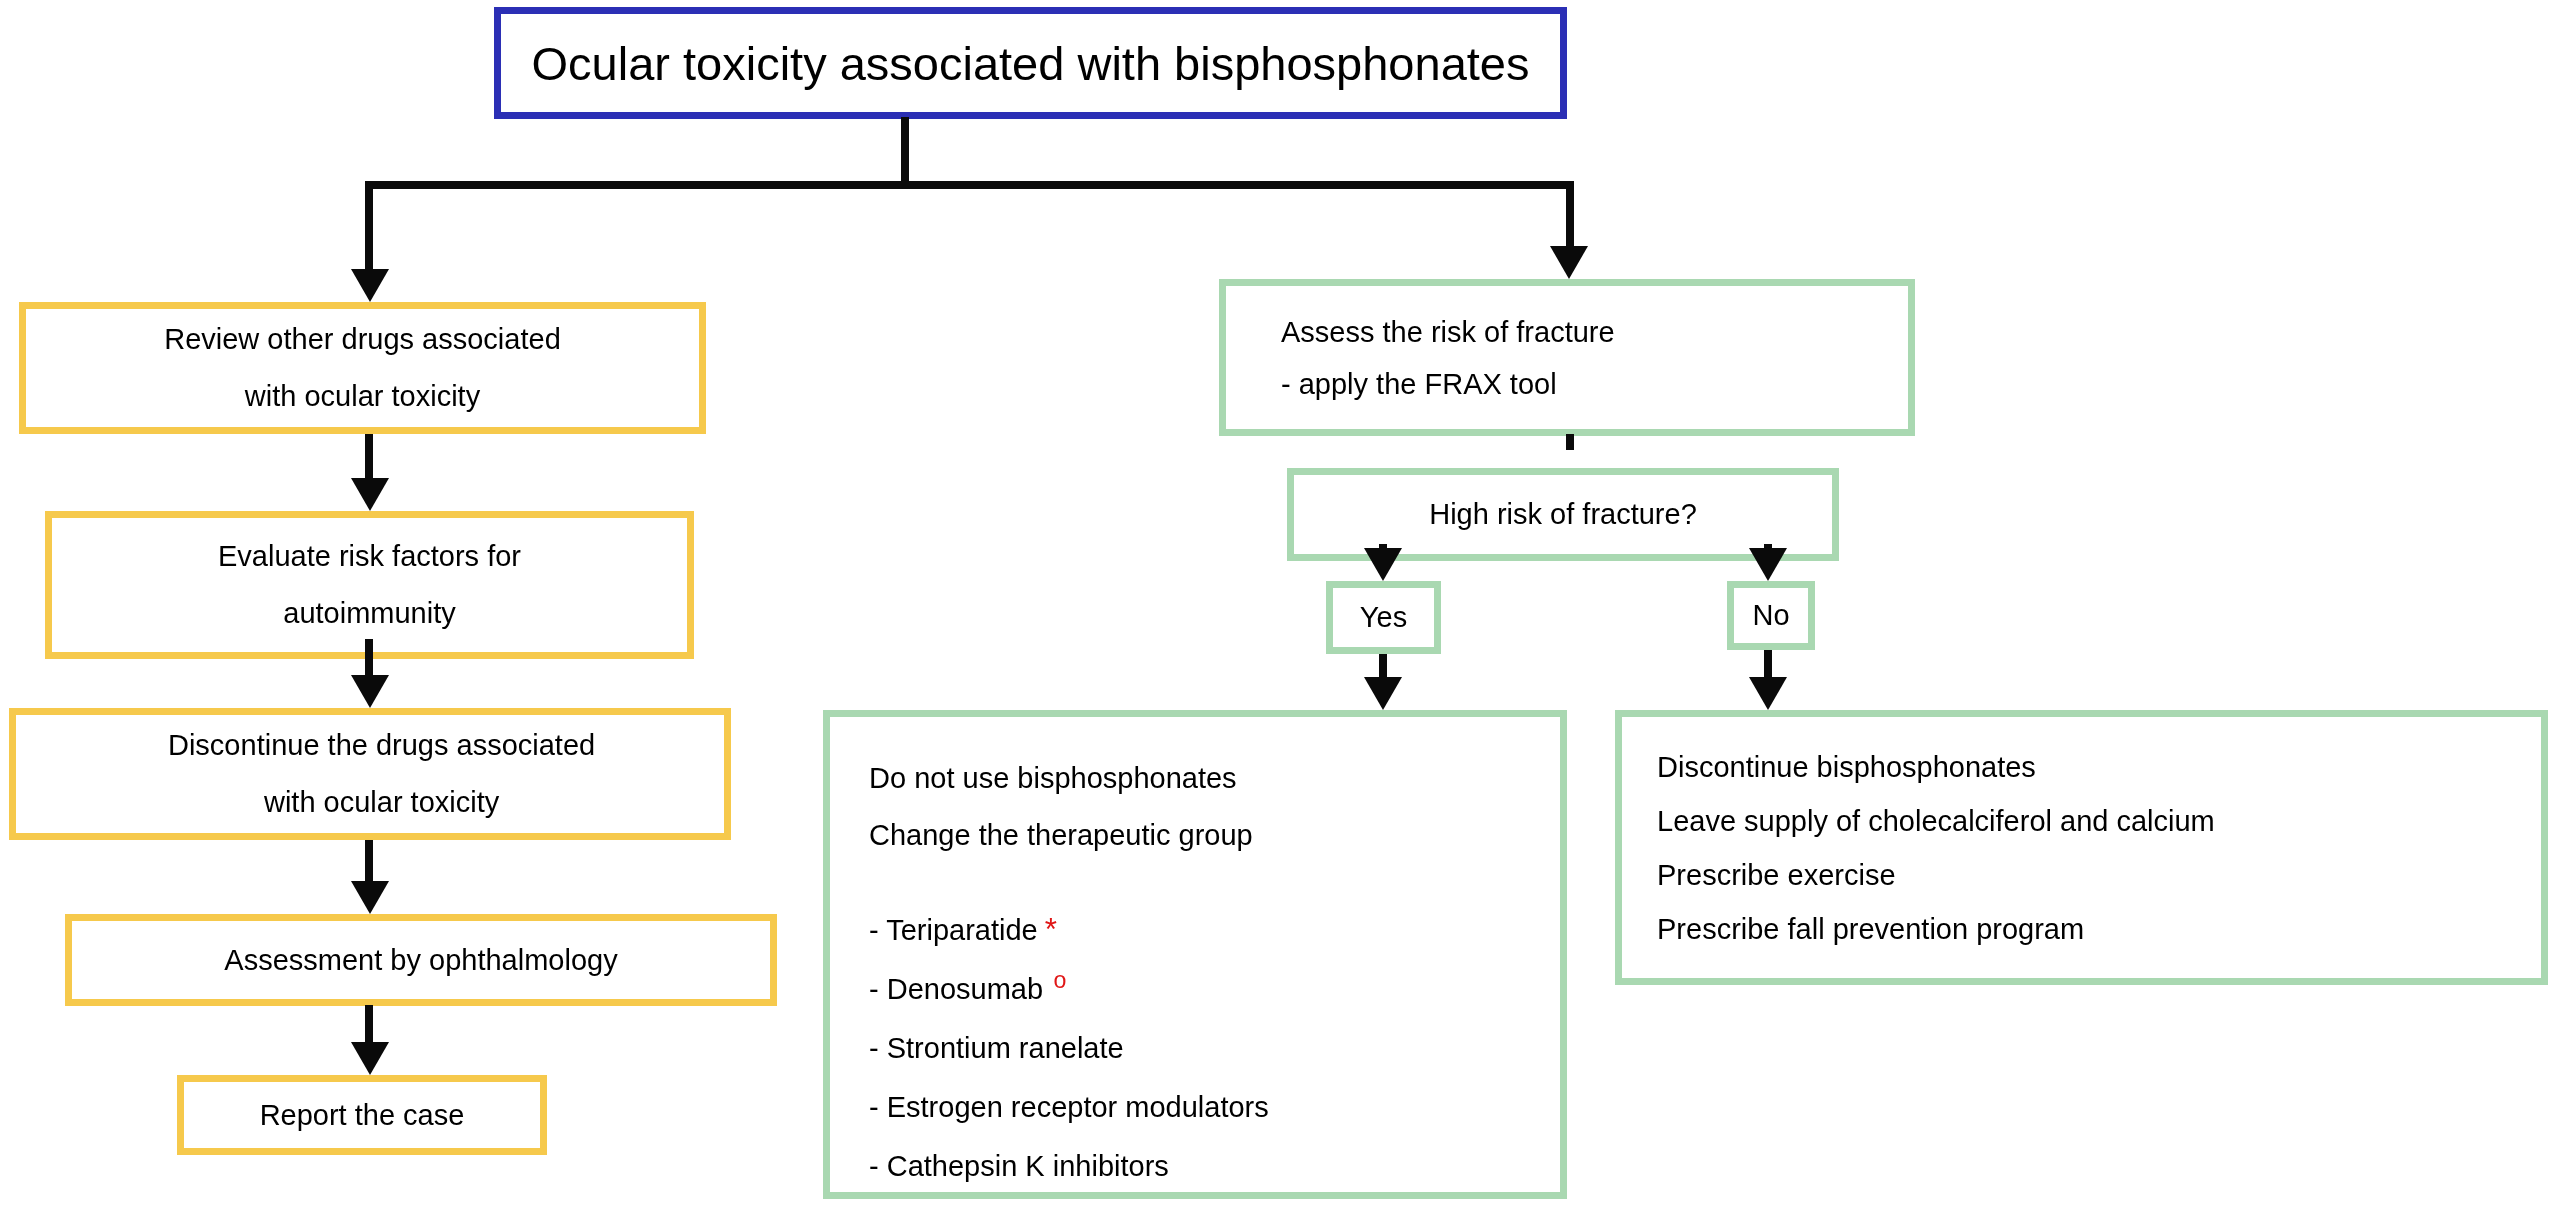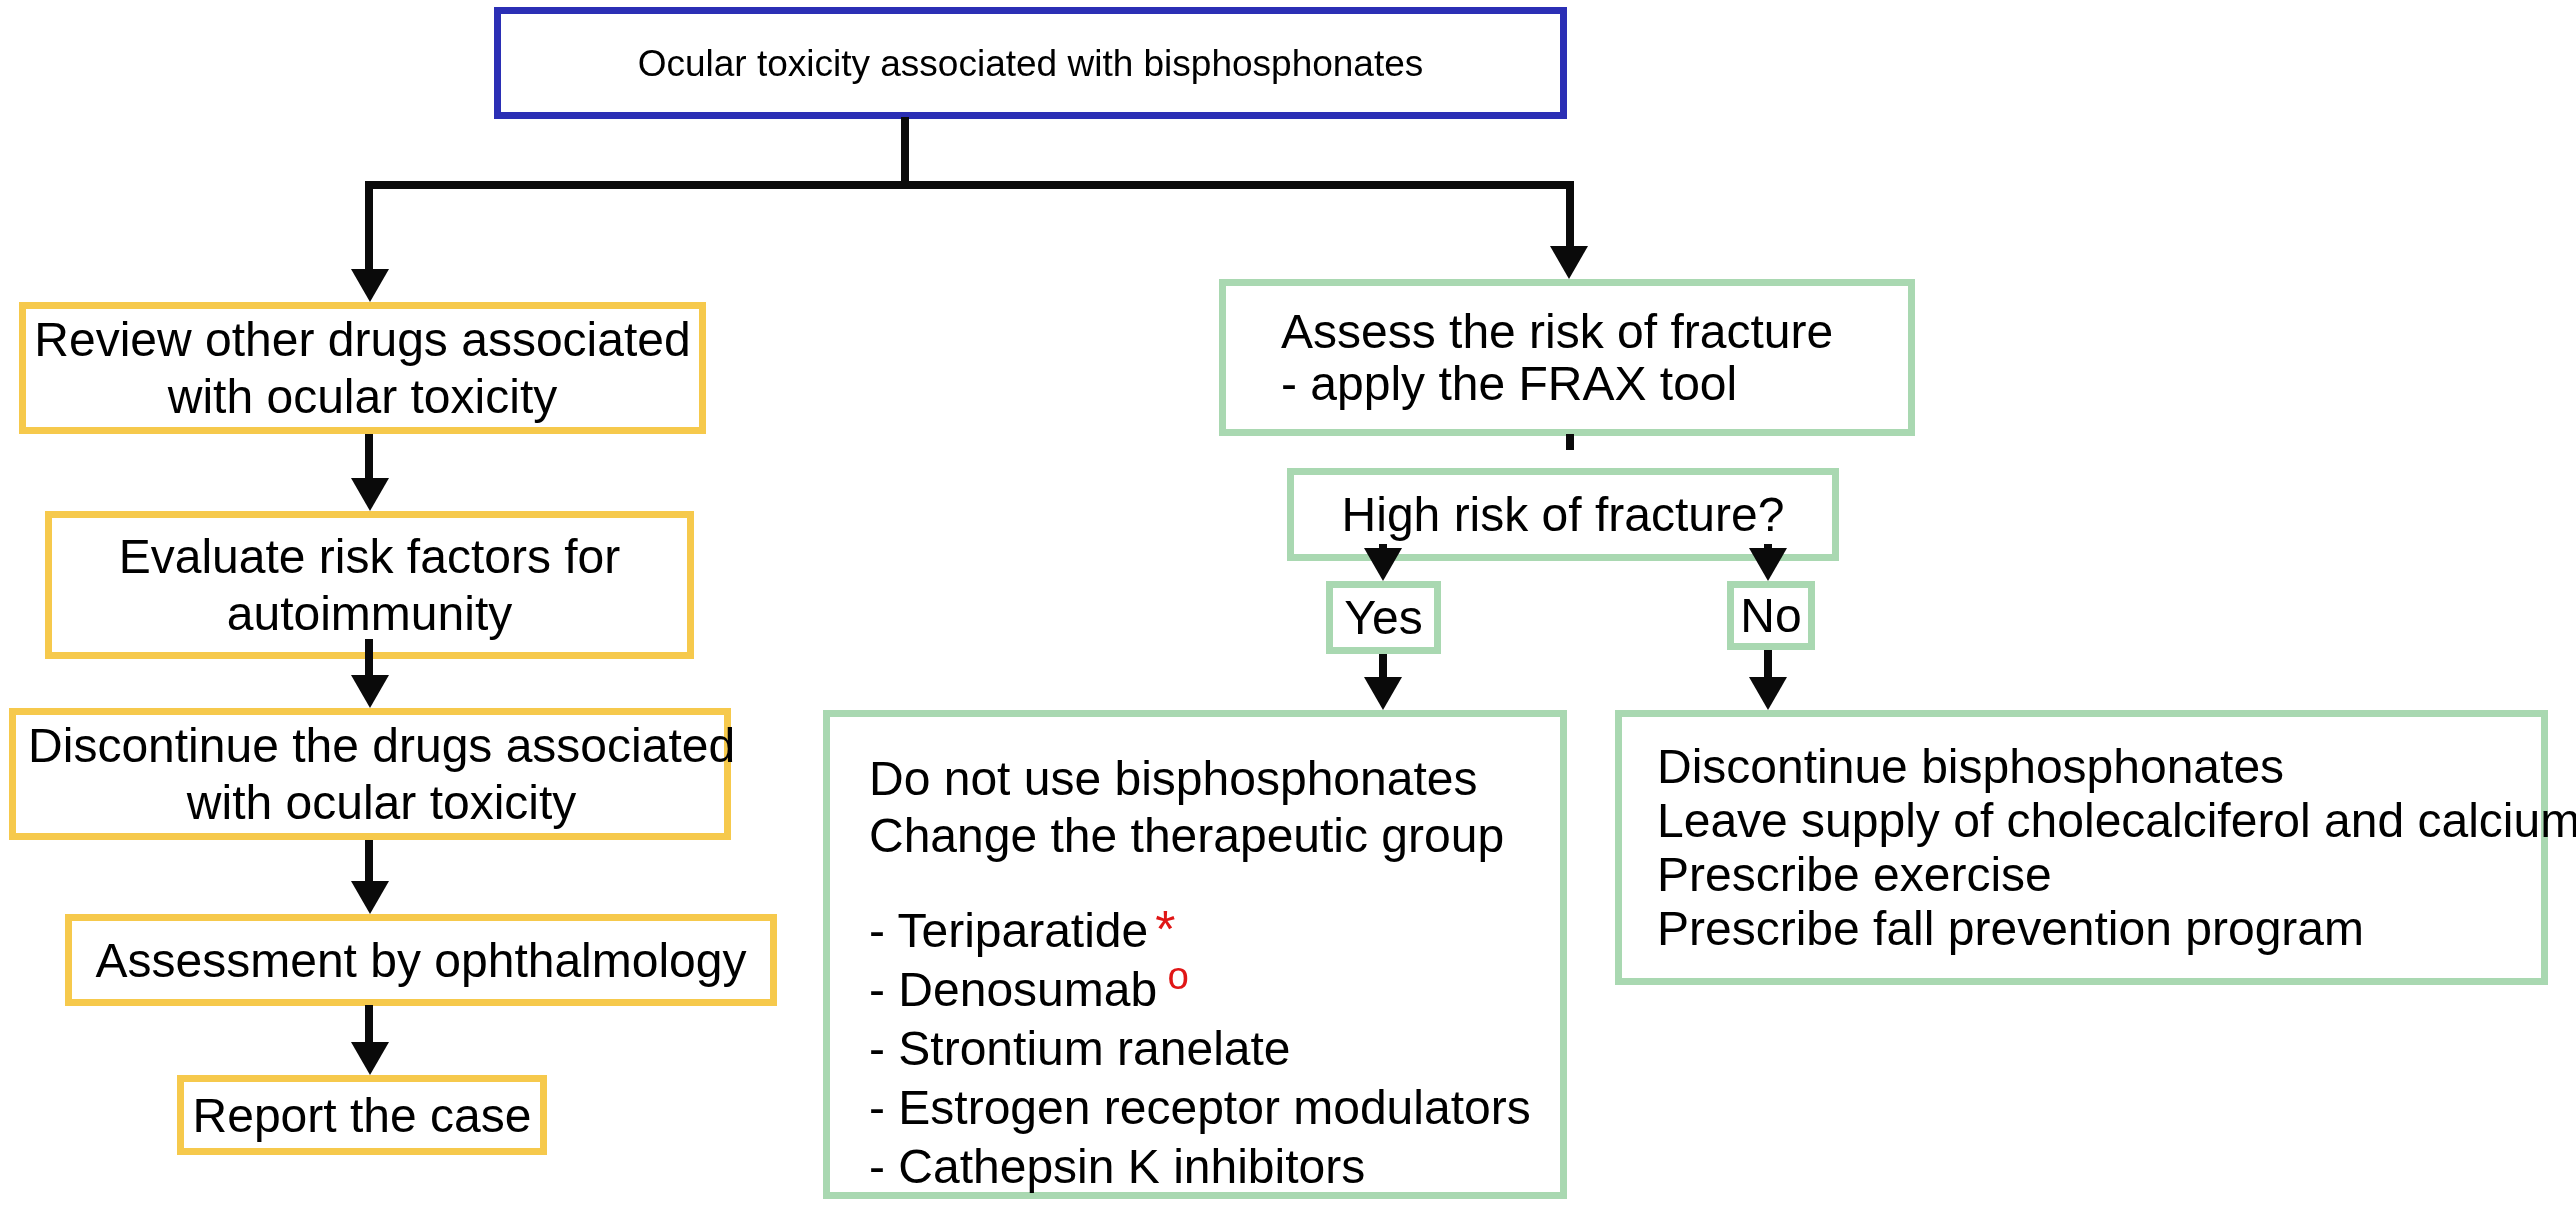--- a/index.html
+++ b/index.html
@@ -10,28 +10,28 @@
     --line:#0A0A0A;
     --text:#000000;
     --bg:#FFFFFF;
   }
   *{margin:0;padding:0;box-sizing:border-box;}
   html,body{width:2576px;height:1206px;background:var(--bg);
     font-family:"Liberation Sans","DejaVu Sans",sans-serif;color:var(--text);}
   .stage{position:relative;width:2576px;height:1206px;overflow:hidden;}
 
   .node{position:absolute;background:#fff;display:flex;flex-direction:column;
-    justify-content:center;font-size:48px;line-height:57px;}
+    justify-content:center;font-size:29px;line-height:57px;}
   .node.centered{align-items:center;text-align:center;}
   .node.leftal{align-items:flex-start;text-align:left;}
   .b-blue{border:7.8px solid var(--title-border);}
   .b-yellow{border:7.8px solid var(--left-border);}
   .b-green{border:7.8px solid var(--right-border);}
 
-  .title-box{font-size:37px;}
+  .title-box{font-size:47px;}
 
   .vline{position:absolute;width:7.8px;background:var(--line);}
   .hline{position:absolute;height:7.8px;background:var(--line);}
   .ahead{position:absolute;width:0;height:0;
     border-left:19px solid transparent;border-right:19px solid transparent;
     border-top:33px solid var(--line);}
 
   .list{margin-top:36px;}
   .list .li{line-height:59px;white-space:nowrap;}
   .intro .ln{line-height:57px;white-space:nowrap;}

